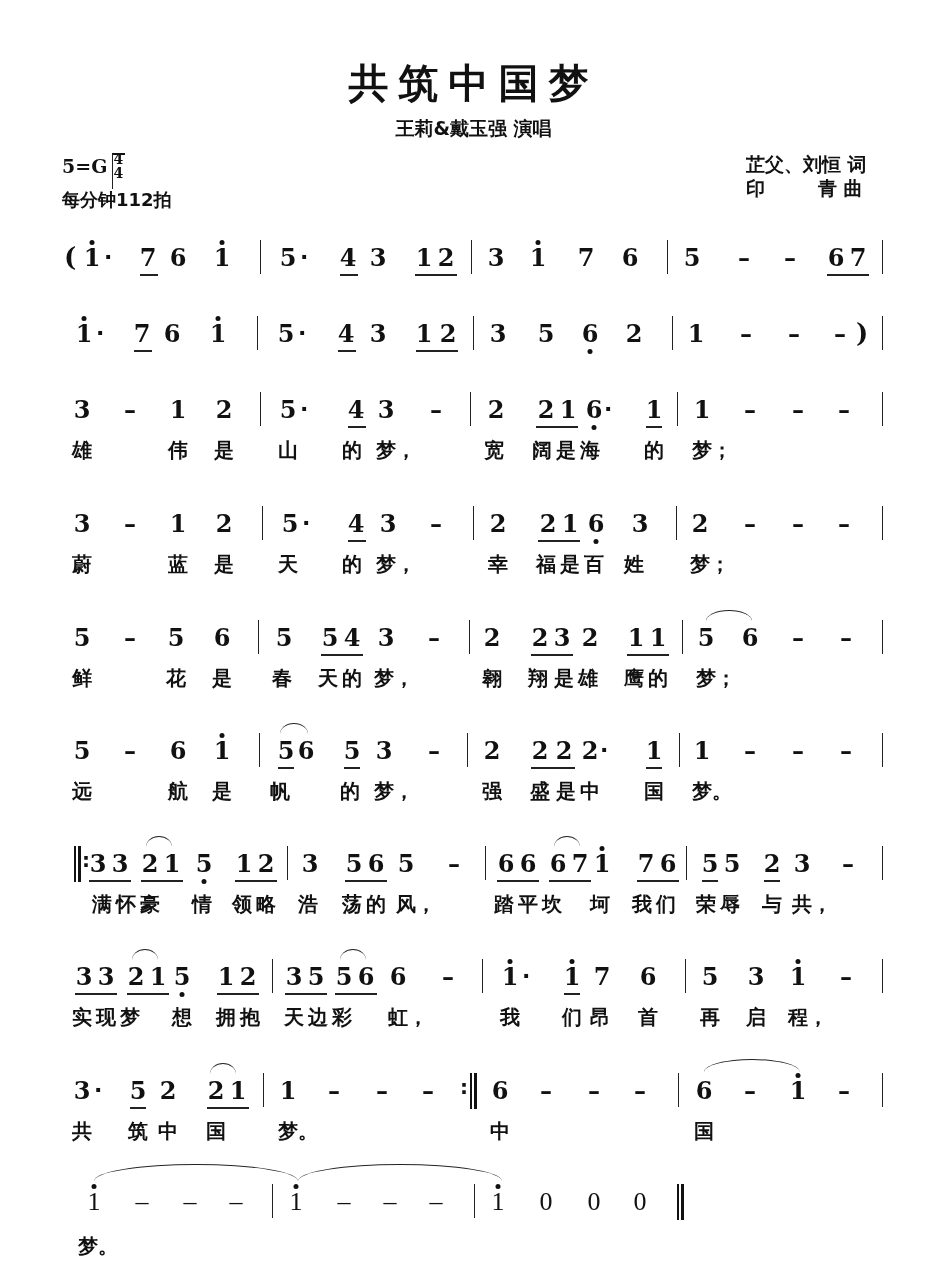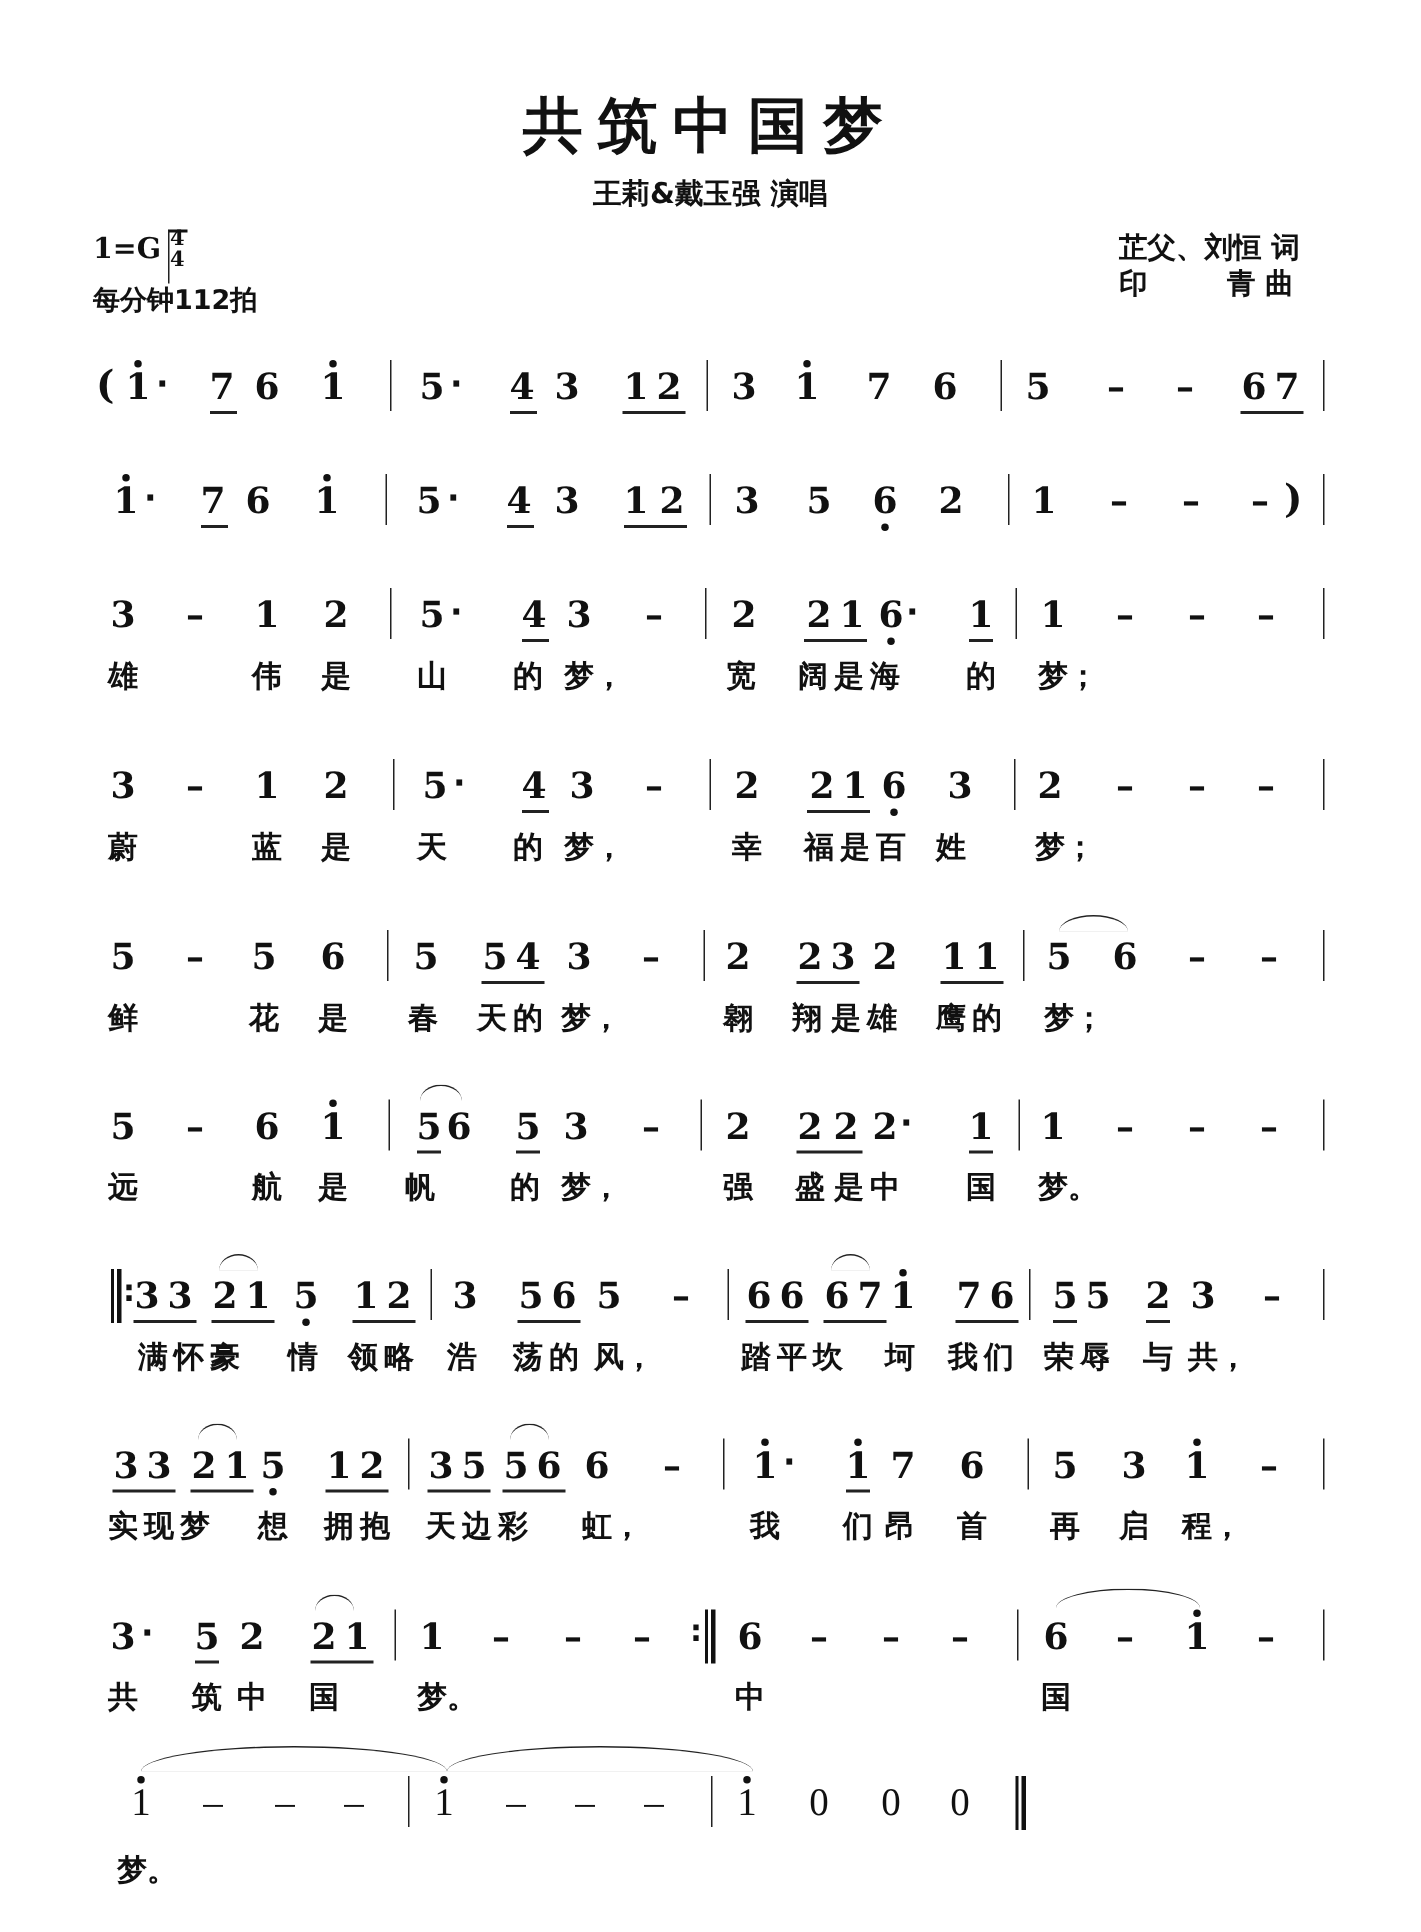--- a/index.html
+++ b/index.html
@@ -25,21 +25,21 @@
   .paren { position: absolute; font-family: "DejaVu Serif", serif; font-size: 26px; font-weight: bold; }
   .rep { position: absolute; font-size: 20px; font-weight: bold; }
 </style>
 </head>
 <body>
 
 <div class="title">共筑中国梦</div>
 <div class="singers">王莉&amp;戴玉强 演唱</div>
 
 <div class="key">
-  <span>1=G</span>
+  <span>5=G</span>
   <span class="frac">
     <span>4</span>
     <span class="bar"></span>
     <span>4</span>
   </span>
 </div>
 <div class="tempo">每分钟112拍</div>
 <div class="credit" style="left:746px; top:152px;">芷父、刘恒 词</div>
 <div class="credit" style="left:746px; top:176px;">印        青 曲</div>
 

